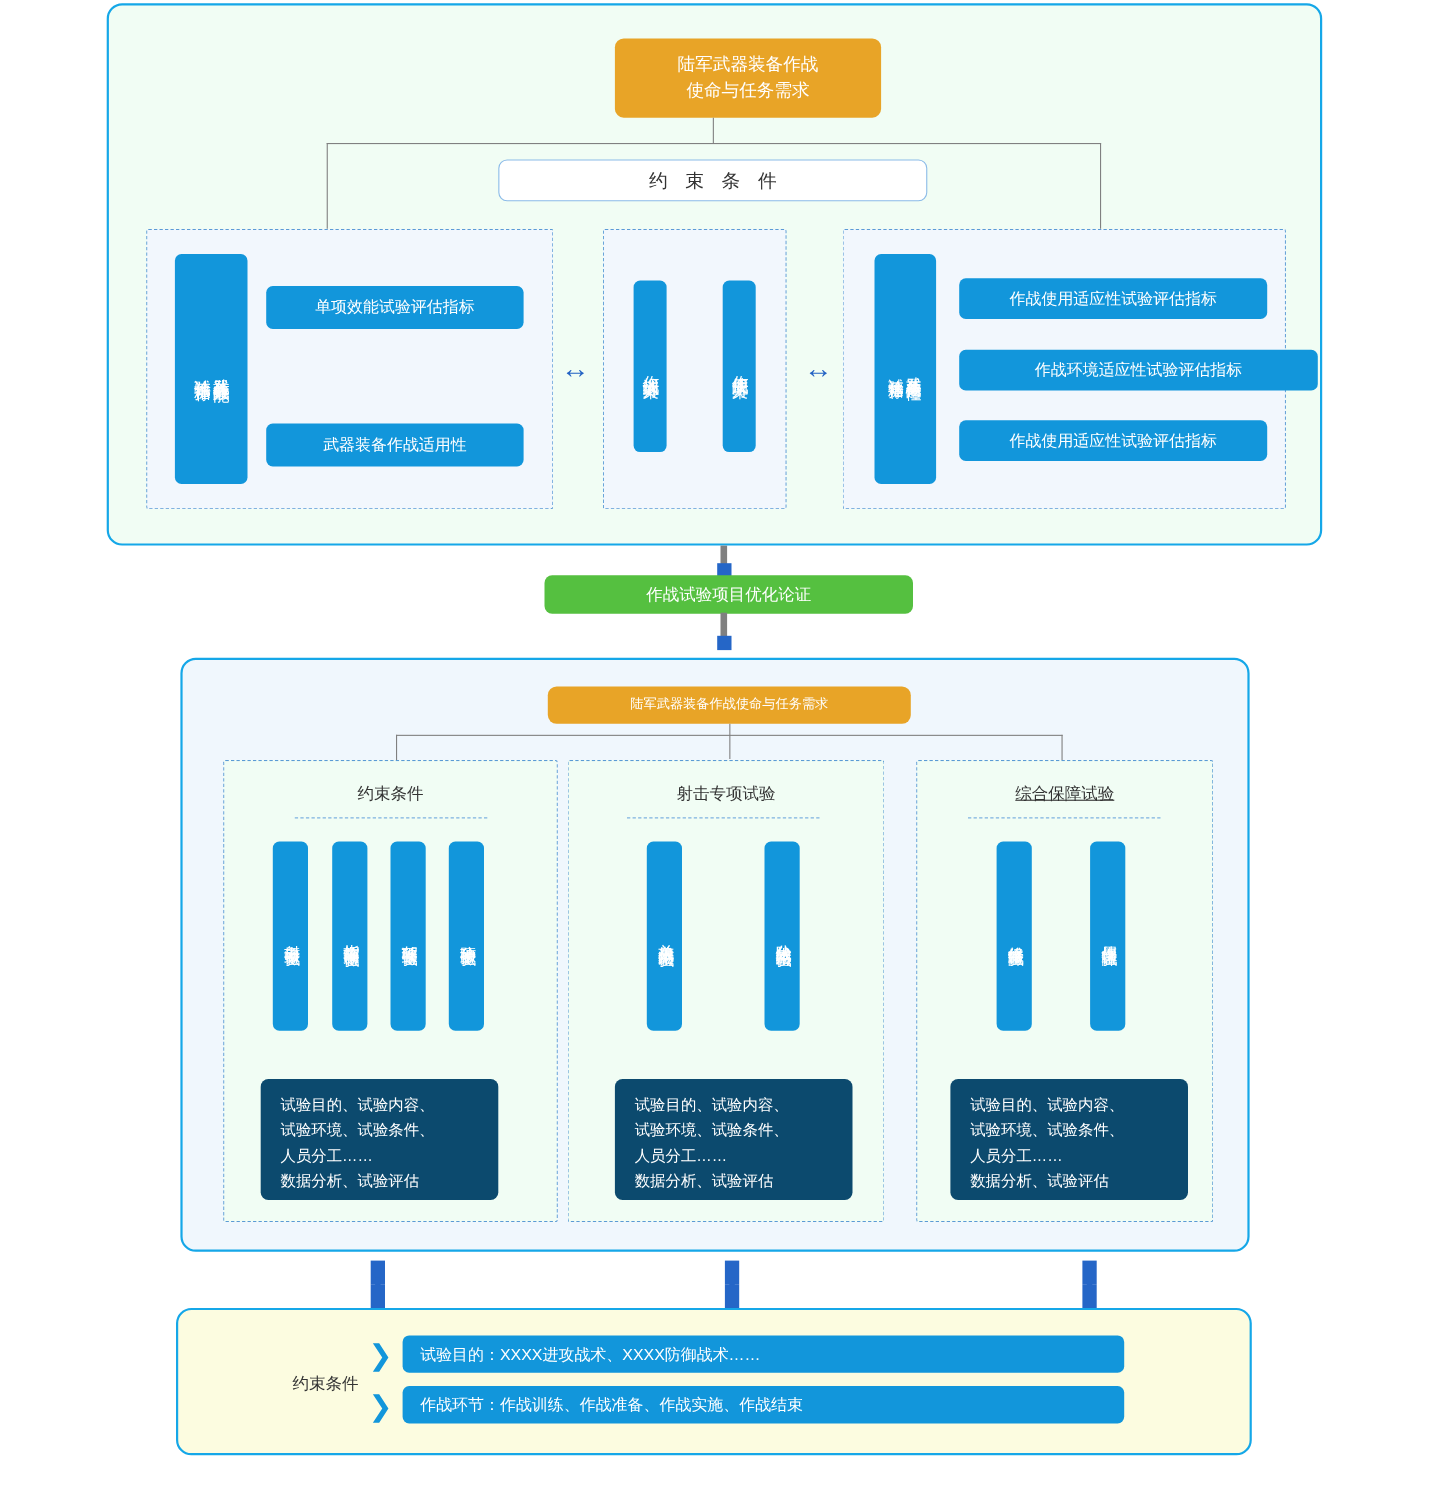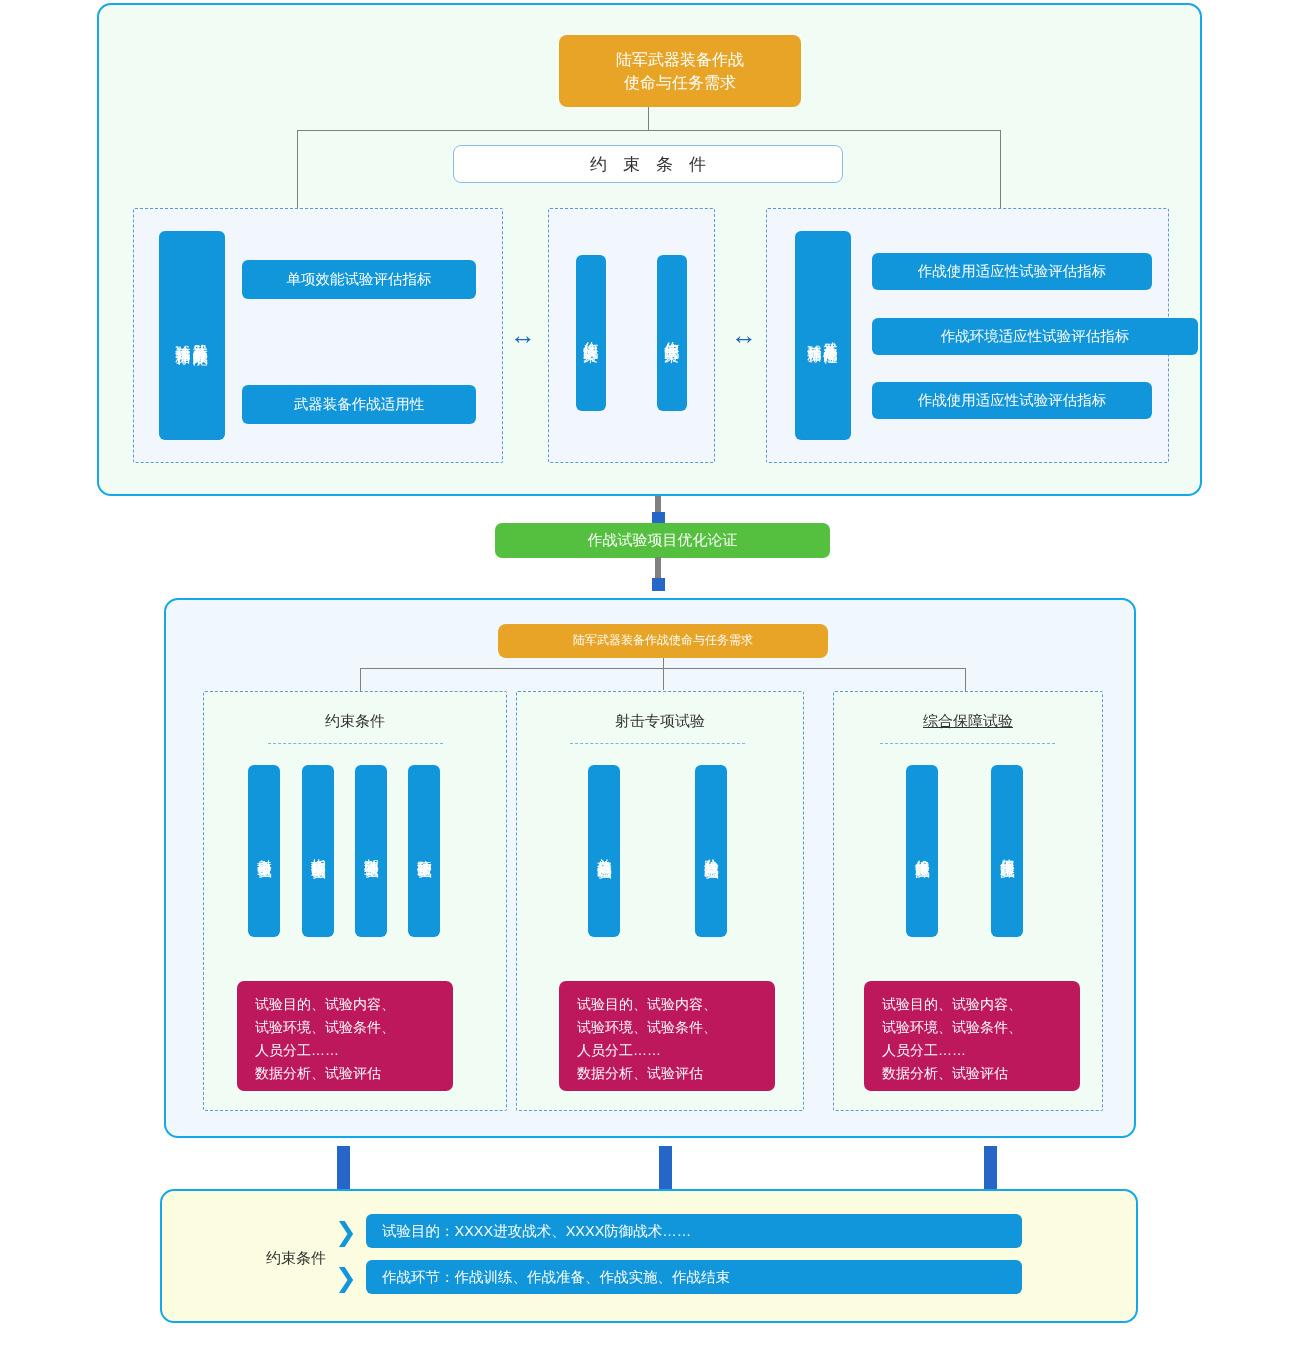--- a/index.html
+++ b/index.html
@@ -46,21 +46,21 @@
     font-size:14.5px;text-align:center;
   }
   .blue-v{
     background:#1296db;border-radius:6px;color:#fff;
     display:flex;align-items:center;justify-content:center;
     writing-mode:vertical-rl;text-orientation:upright;
     font-size:15px;line-height:1.18;letter-spacing:1px;text-align:center;
   }
   .blue-v.two{ font-size:14.5px; }
   .blue-desc{
-    background:#be185d;border-radius:7px;color:#fff;
+    background:#0c4a6e;border-radius:7px;color:#fff;
     font-size:14px;line-height:1.65;padding:12px 0 12px 18px;
   }
   .dashed{
     border:1px dashed #5b9bd5;border-radius:2px;
   }
   .dashed.mint{ background:#f1fdf4; }
   .dashed.bluish{ background:#f2f7fd; }
 
   .group-title{
     position:absolute;width:100%;text-align:center;

